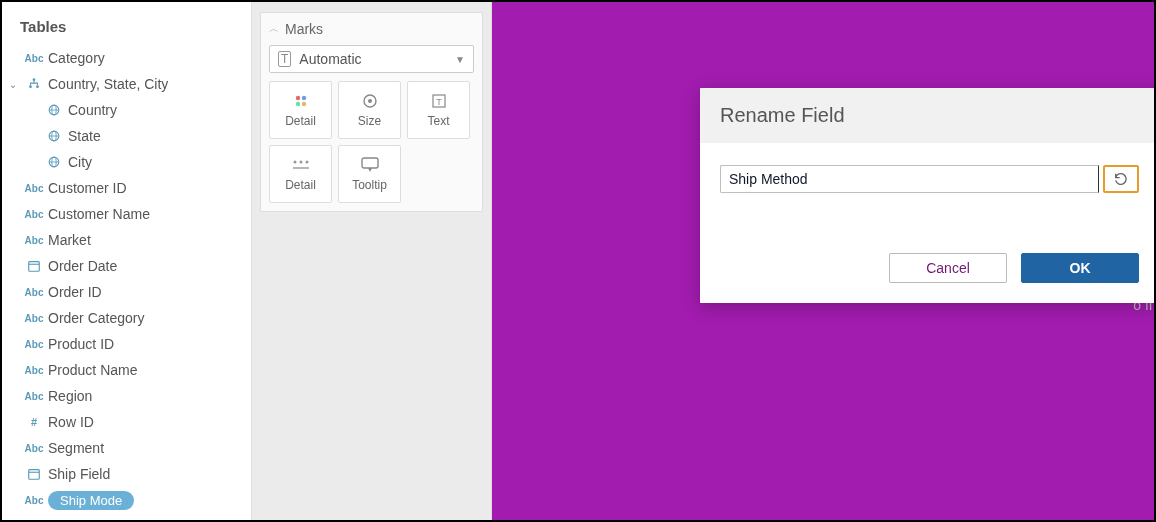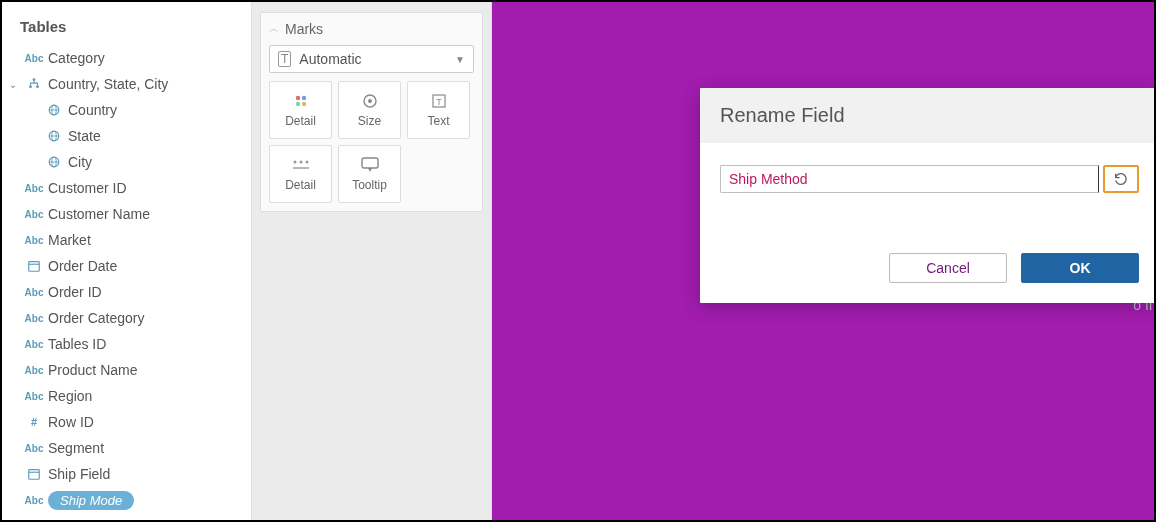--- a/index.html
+++ b/index.html
@@ -7,37 +7,37 @@
   .container { display: flex; height: 100%; }
   .sidebar { width: 250px; background: #fff; border-right: 1px solid #e0e0e0; padding: 10px 0; }
   .sidebar-title { font-size: 15px; font-weight: 700; color: #555; padding: 6px 18px 10px; }
   .field-row { display: flex; align-items: center; padding: 3px 18px; height: 26px; font-size: 14px; color: #555; cursor: pointer; }
   .field-row.child { padding-left: 38px; }
   .expand { width: 14px; display: inline-flex; align-items: center; justify-content: center; color: #888; font-size: 10px; margin-left: -14px; }
   .type-icon { width: 28px; display: inline-flex; align-items: center; justify-content: center; color: #5a9bb8; font-size: 11px; font-weight: 600; }
   .type-icon.abc { font-size: 10px; }
   .type-icon svg { width: 14px; height: 14px; }
   .field-label { flex: 1; white-space: nowrap; overflow: hidden; text-overflow: ellipsis; }
-  .pill { background: #6bb0d6; color: #fff; border-radius: 12px; padding: 2px 12px; display: inline-block; font-size: 13px; font-style: italic; }
+  .pill { background: #6bb0d6; color: #fff; border-radius: 12px; padding: 2px 12px; display: inline-block; font-size: 13px; }
   .marks-panel-area { width: 240px; background: #ebebeb; padding: 10px 8px; border-right: 1px solid #ddd; }
   .marks-card { background: #fafafa; border: 1px solid #ddd; border-radius: 2px; padding: 8px; }
   .marks-header { display: flex; align-items: center; gap: 6px; margin-bottom: 8px; color: #666; font-size: 14px; }
   .marks-chevron { font-size: 10px; color: #999; }
   .mark-type-select { display: flex; align-items: center; gap: 8px; border: 1px solid #ccc; background: #fff; padding: 5px 8px; font-size: 14px; color: #555; justify-content: space-between; border-radius: 2px; margin-bottom: 8px; }
   .mark-type-left { display:flex; align-items:center; gap:8px; }
   .shelf-grid { display: flex; flex-wrap: wrap; gap: 6px; }
   .shelf-btn { width: 63px; height: 58px; border: 1px solid #ddd; background: #fff; display: flex; flex-direction: column; align-items: center; justify-content: center; gap: 4px; font-size: 12px; color: #666; cursor: pointer; border-radius: 2px; }
   .shelf-btn .ico { height: 18px; display:flex; align-items:center; justify-content:center; }
   .canvas-area { flex: 1; background: #a21caf; position: relative; }
   .hint { position: absolute; right: 2px; top: 295px; color: #bbb; font-size: 14px; }
   .dialog { position: absolute; left: 698px; top: 86px; width: 459px; background: #fff; box-shadow: 0 4px 18px rgba(0,0,0,0.25); border-radius: 1px; }
   .dialog-header { background: #f1f1f1; padding: 16px 20px; font-size: 20px; color: #555; font-weight: 500; }
   .dialog-body { padding: 22px 20px 10px; }
   .rename-row { display: flex; align-items: stretch; gap: 0; }
-  .rename-input { flex: 1; border: 1px solid #bfbfbf; padding: 5px 8px; font-size: 14px; color: #be185d; outline: none; border-radius: 2px 0 0 2px; }
+  .rename-input { flex: 1; border: 1px solid #bfbfbf; padding: 5px 8px; font-size: 14px; color: #0f172a; outline: none; border-radius: 2px 0 0 2px; }
   .reset-btn { width: 36px; border: 2px solid #e89b2d; background: #fff; display: flex; align-items: center; justify-content: center; cursor: pointer; margin-left: 4px; border-radius: 2px; }
   .reset-btn svg { width: 16px; height: 16px; stroke: #666; }
   .dialog-footer { display: flex; justify-content: flex-end; gap: 14px; padding: 50px 20px 20px; }
   .btn { min-width: 118px; height: 30px; font-size: 14px; border-radius: 2px; cursor: pointer; display:flex; align-items:center; justify-content:center; }
   .btn-cancel { background: #fff; border: 1px solid #bbb; color: #701a75; }
   .btn-ok { background: #2064a3; border: 1px solid #2064a3; color: #fff; font-weight: 600; }
   .cursor-caret { border-right: 1px solid #333; }
 </style>
 </head>
 <body>
@@ -117,21 +117,21 @@
         <div class="field-row">
           <span class="type-icon abc">Abc</span>
           <span class="field-label">Order ID</span>
         </div>
         <div class="field-row">
           <span class="type-icon abc">Abc</span>
           <span class="field-label">Order Category</span>
         </div>
         <div class="field-row">
           <span class="type-icon abc">Abc</span>
-          <span class="field-label">Tables ID</span>
+          <span class="field-label">Product ID</span>
         </div>
         <div class="field-row">
           <span class="type-icon abc">Abc</span>
           <span class="field-label">Product Name</span>
         </div>
         <div class="field-row">
           <span class="type-icon abc">Abc</span>
           <span class="field-label">Region</span>
         </div>
         <div class="field-row">

